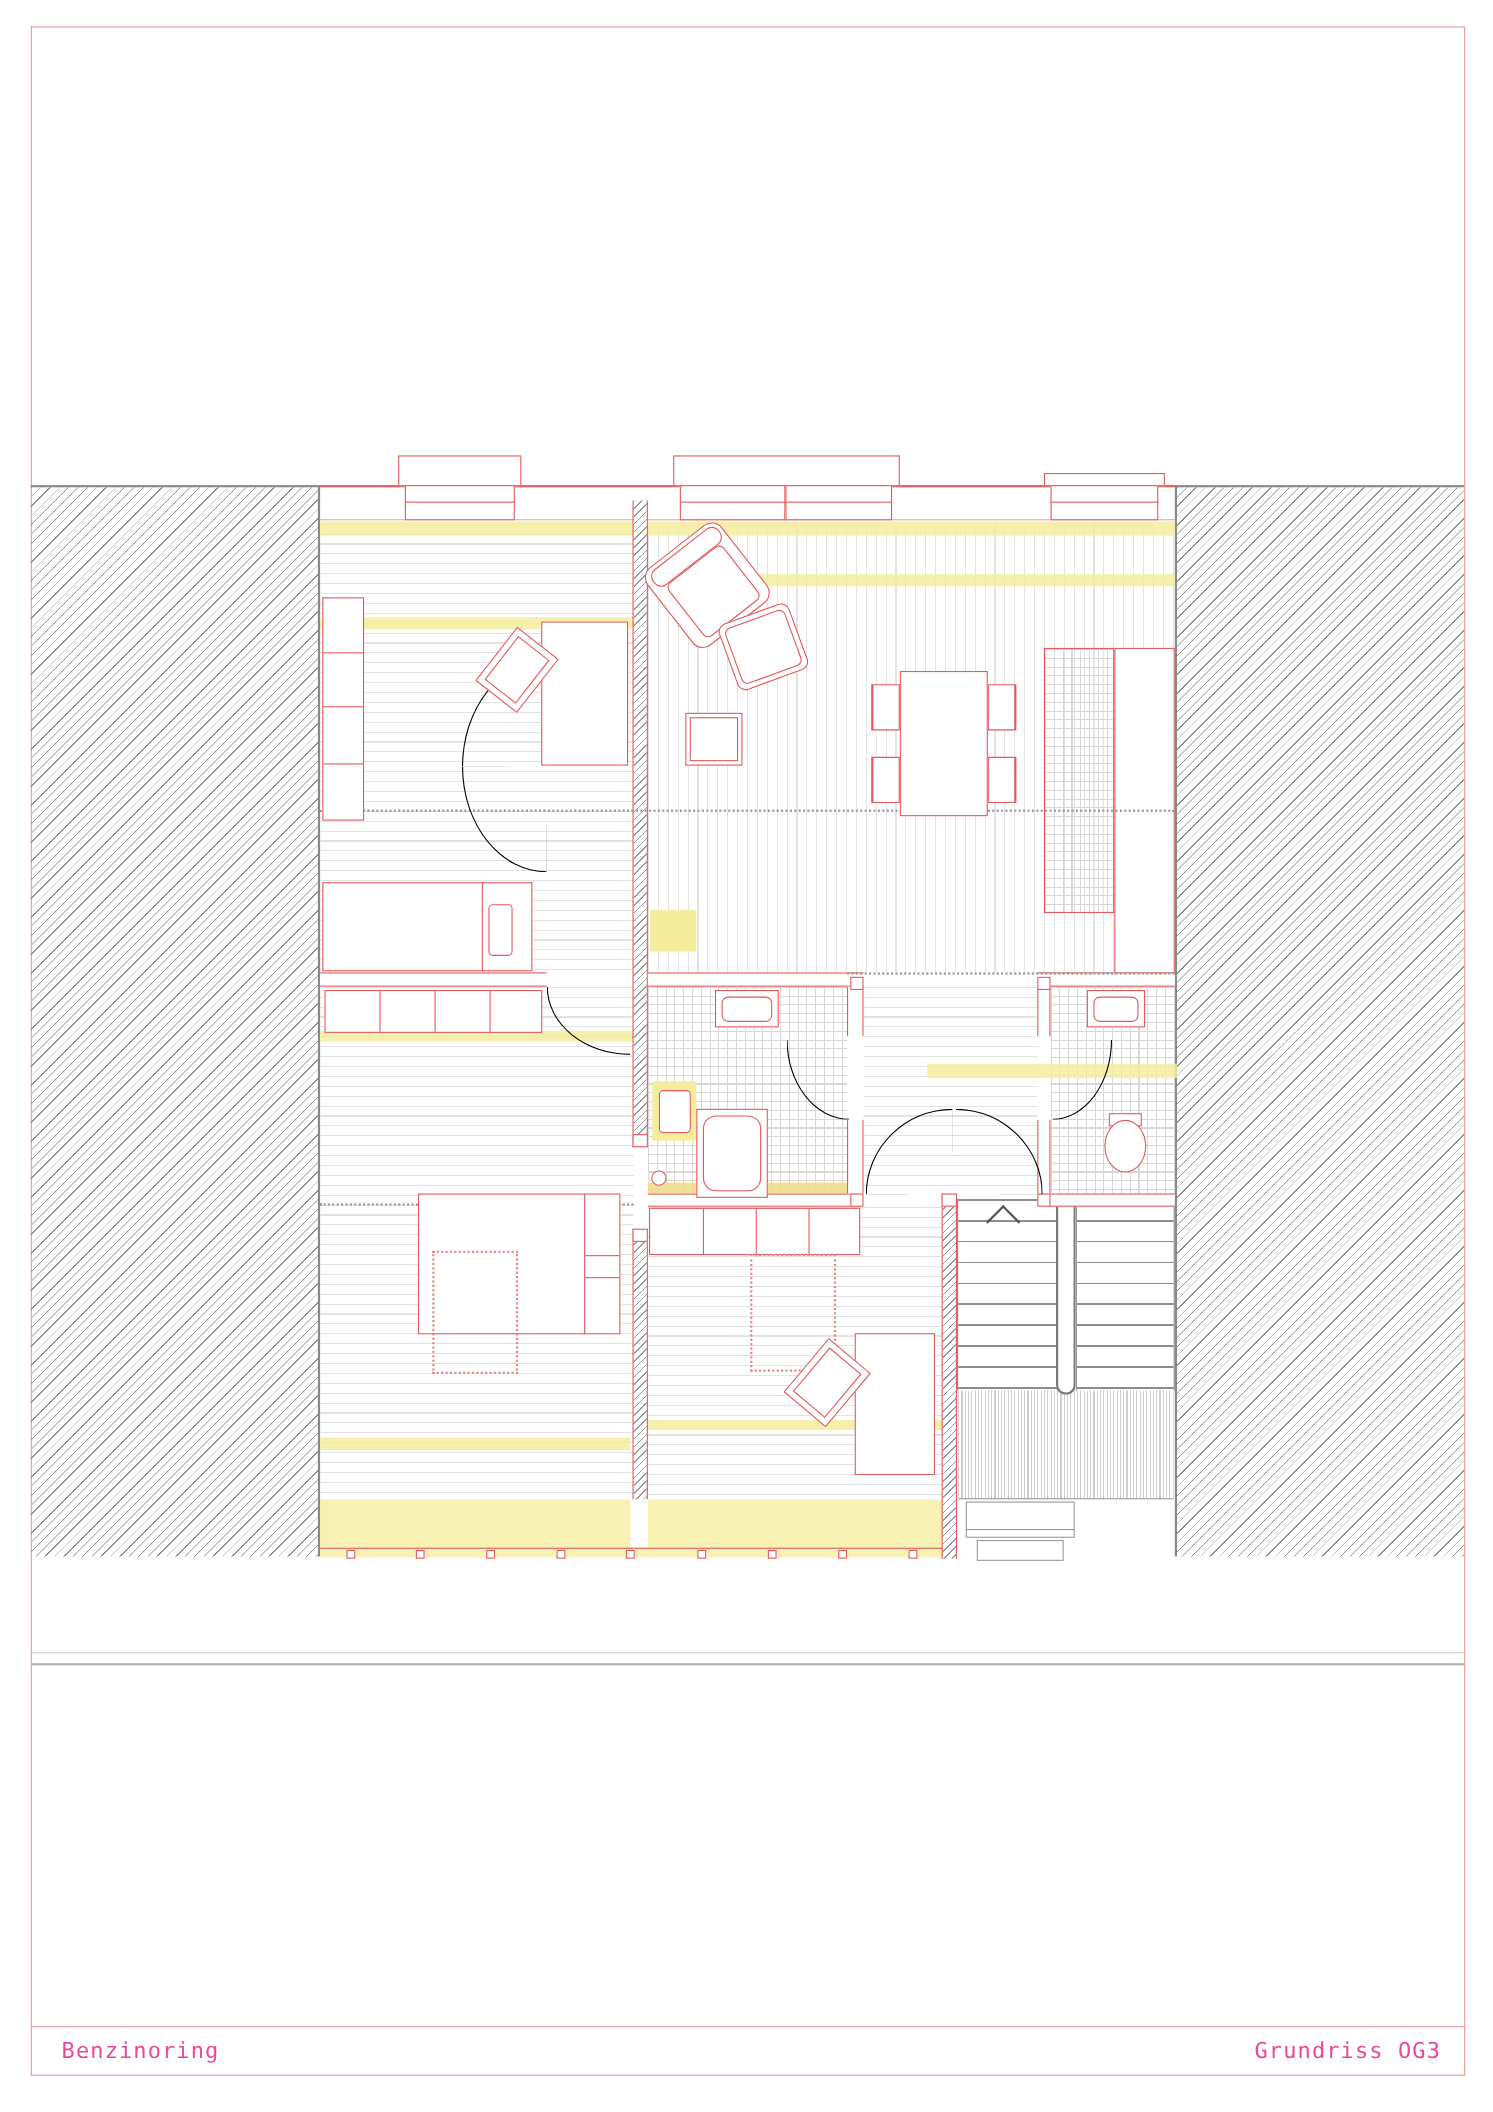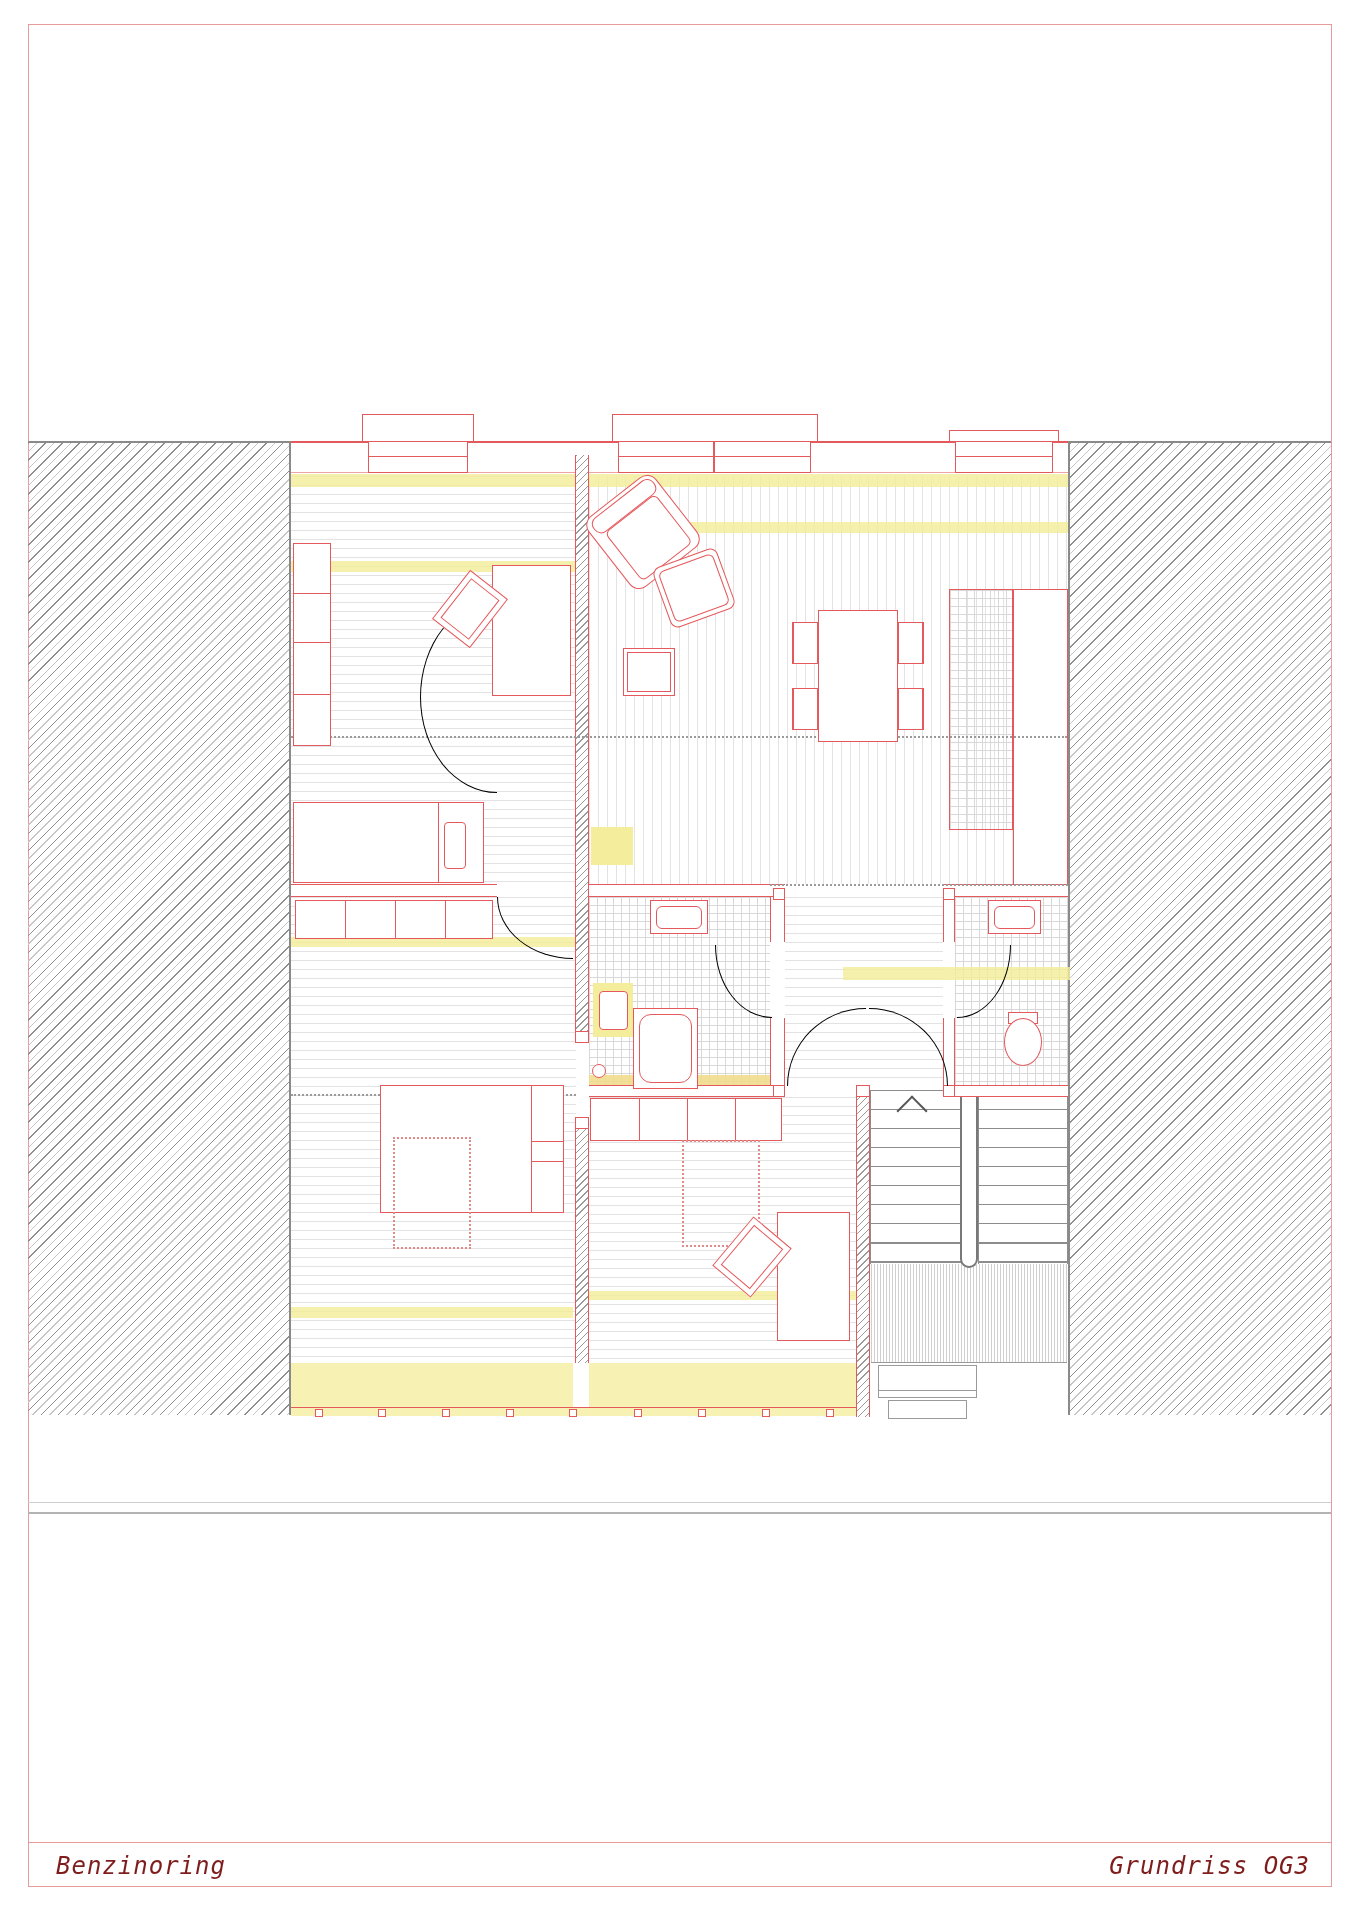--- a/index.html
+++ b/index.html
@@ -28,21 +28,21 @@
   .redbox{border:1px solid #e4595c;background:#fff;}
   .wallred{background:#fff;border-top:1.5px solid #e4595c;border-bottom:1.5px solid #e4595c;}
   .wallredv{background:#fff;border-left:1.5px solid #e4595c;border-right:1.5px solid #e4595c;}
   .yellow{background:#f4ed9b;opacity:.82;}
   .yellowsolid{background:#f4ed9b;}
   .orange{background:#f2dd8d;opacity:.9;}
   .pale{background:#f7f2b4;}
   .dotbox{border:2px dotted #e08a8a;background:transparent;}
   .dotline{height:0;border-top:2px dotted #9a9a9a;}
   .arc{border-color:#e4595c;background:transparent;}
-  .titletext{color:#7f1d1d;font-size:24px;letter-spacing:1px;white-space:pre;font-style:italic;}
+  .titletext{color:#ec4899;font-size:20px;letter-spacing:1px;white-space:pre;}
 </style>
 </head>
 <body>
 
 <div id="sheet">
 
   <div class="a" style="left:28px;top:24px;width:1303px;height:0;border-top:1px solid #e89b9b;"></div>
   <div class="a" style="left:28px;top:24px;width:0;height:1863px;border-left:1px solid #e89b9b;"></div>
   <div class="a" style="left:1331px;top:24px;width:0;height:1863px;border-left:1px solid #e89b9b;"></div>
   <div class="a" style="left:28px;top:1886px;width:1303px;height:0;border-top:1px solid #e89b9b;"></div>

